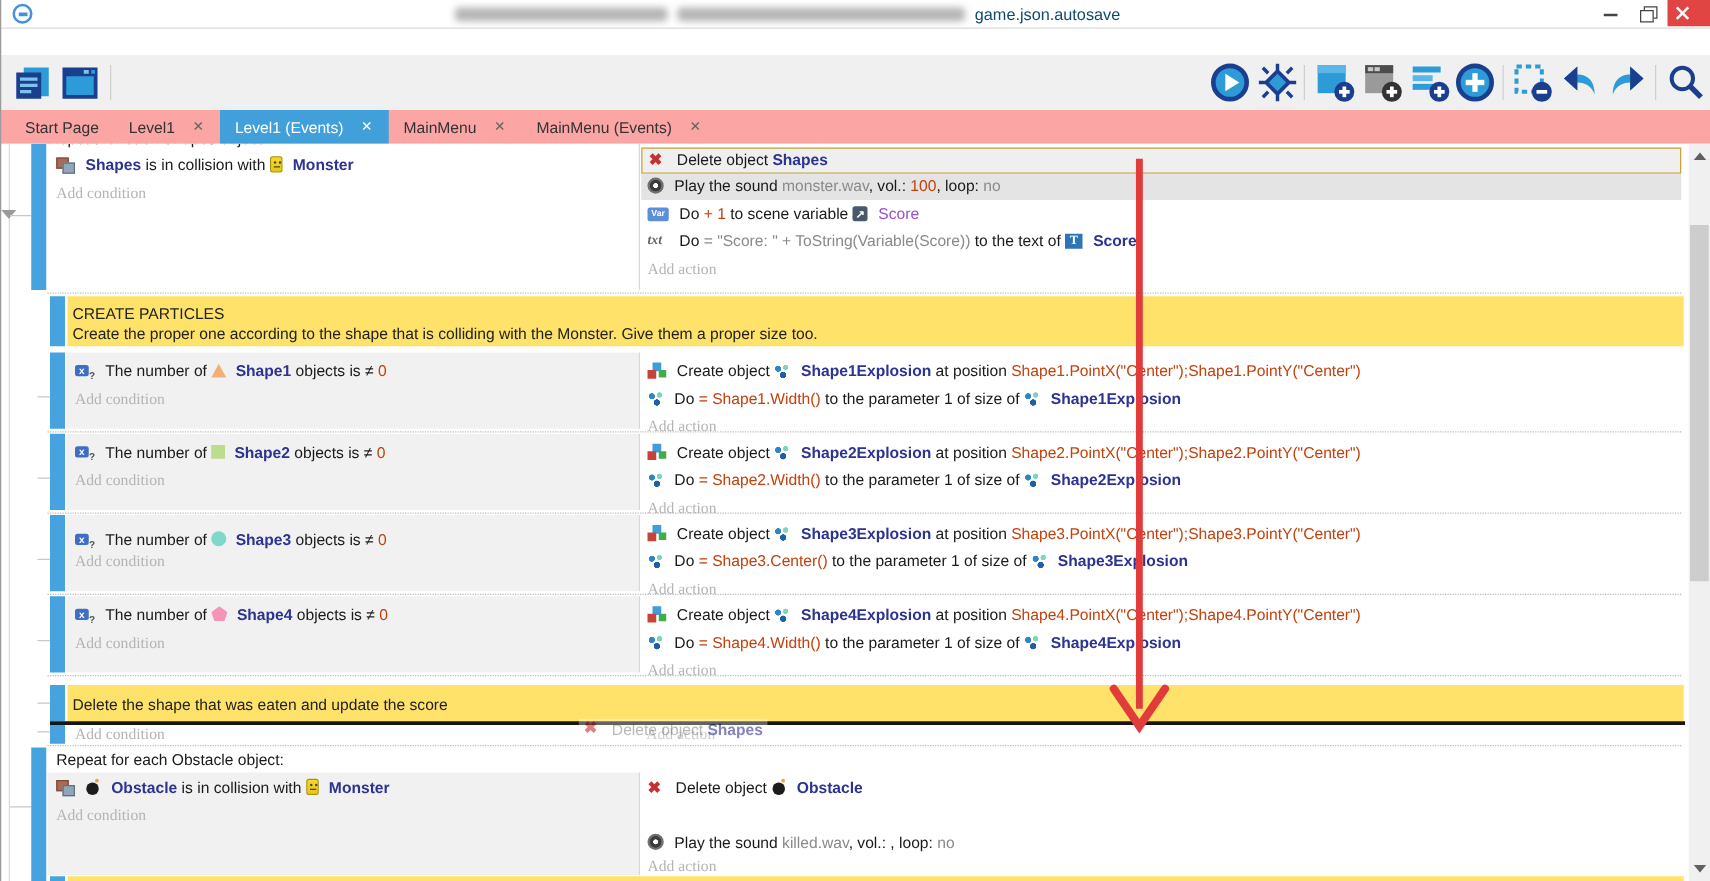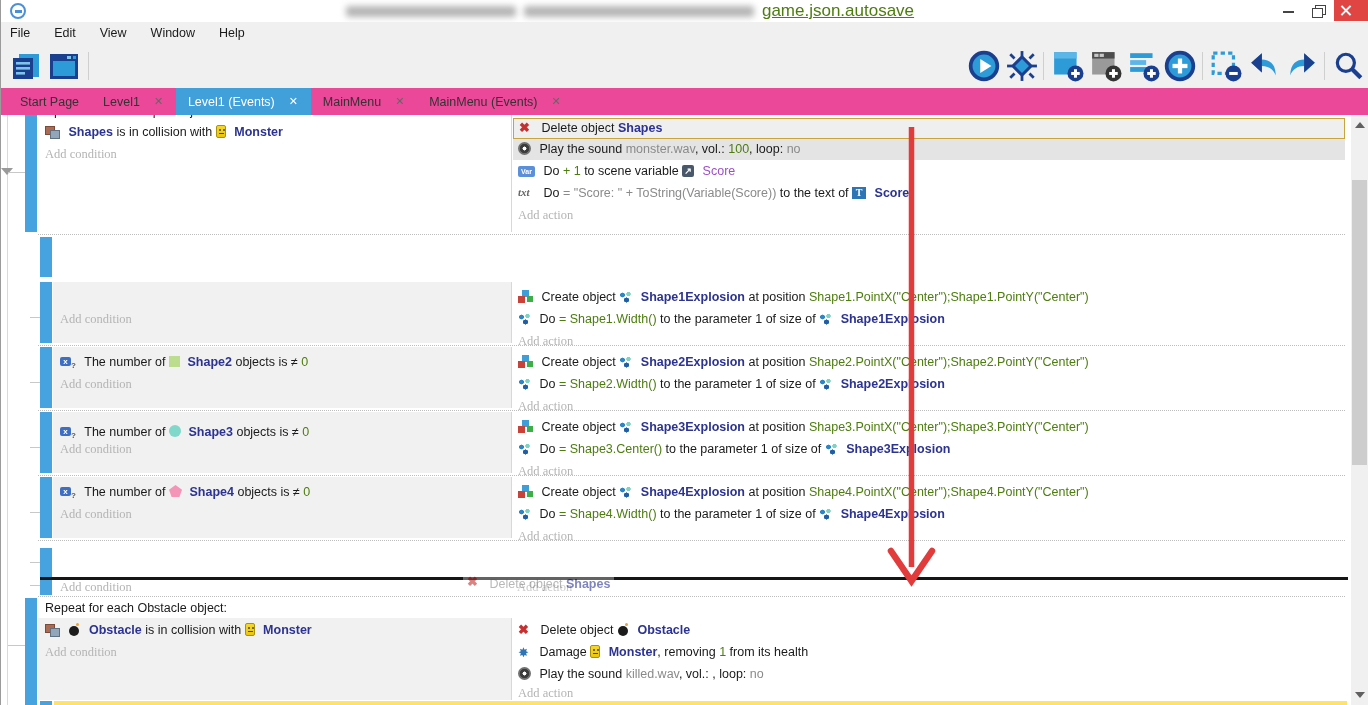--- a/index.html
+++ b/index.html
@@ -6,50 +6,50 @@
   .page{position:relative;width:1368px;height:705px;background:#fff;overflow:hidden;
         font-family:"Liberation Sans",sans-serif;color:#1a1a1a;}
   .page::before{content:"";position:absolute;left:0;top:0;width:1px;height:705px;background:#9b9b9b;z-index:99;}
 
   
   .titlebar{position:absolute;left:0;top:0;width:1368px;height:22px;background:#fff;border-bottom:1px solid #dcdcdc;}
   .app-logo{position:absolute;left:10px;top:3px;width:16px;height:16px;border:2px solid #4a90d9;border-radius:50%;box-sizing:border-box;}
   .app-logo::before{content:"";position:absolute;left:3px;top:5px;width:7px;height:3px;background:#4a90d9;}
   .title-center{position:absolute;left:0;top:0;width:1260px;height:22px;display:flex;align-items:center;justify-content:center;gap:8px;}
   .blur-blob{height:11px;background:#b5b5b5;border-radius:3px;filter:blur(3px);}
-  .title-text{font-size:17px;color:#4d7c0f;white-space:nowrap;text-decoration:underline;}
+  .title-text{font-size:13px;color:#0c4a6e;white-space:nowrap;}
   .win-controls{position:absolute;right:0;top:0;height:21px;display:flex;}
   .win-btn{width:30px;height:21px;position:relative;}
   .win-btn.min::before{content:"";position:absolute;left:9px;top:11px;width:11px;height:2px;background:#444;}
   .win-btn.max::before{content:"";position:absolute;left:11px;top:5px;width:9px;height:8px;border:1px solid #444;}
   .win-btn.max::after{content:"";position:absolute;left:8px;top:8px;width:9px;height:8px;border:1px solid #444;background:#fff;}
   .win-btn.close{width:34px;background:#e04543;}
   .win-btn.close::before,.win-btn.close::after{content:"";position:absolute;left:11px;top:4px;width:2px;height:13px;background:#fff;}
   .win-btn.close::before{transform:rotate(45deg);}
   .win-btn.close::after{transform:rotate(-45deg);}
 
   
   .menubar{position:absolute;left:0;top:22px;width:1368px;height:22px;background:#f0f0f0;display:flex;align-items:center;gap:24px;padding-left:10px;box-sizing:border-box;font-size:12.5px;}
   .toolbar{position:absolute;left:0;top:44px;width:1368px;height:44px;background:#f0f0f0;}
   .tbtn{position:absolute;top:6px;width:32px;height:32px;}
   .tsep{position:absolute;top:8px;width:1px;height:28px;background:#cfcfcf;}
-  .tabbar{position:absolute;left:0;top:88px;width:1368px;height:27px;background:#ec4899;border-bottom:1px solid #e3e3e3;display:flex;align-items:stretch;font-size:12.5px;}
+  .tabbar{position:absolute;left:0;top:88px;width:1368px;height:27px;background:#fca5a5;border-bottom:1px solid #e3e3e3;display:flex;align-items:stretch;font-size:12.5px;}
   .tab{display:flex;align-items:center;padding:0 12px;color:#333;white-space:nowrap;}
   .tab .tabx{margin-left:14px;position:relative;width:10px;height:10px;}
   .tab .tabx::before{content:"✕";position:absolute;left:0;top:-2px;font-size:11px;color:#666;}
   .tab.active{background:#419fda;color:#fff;}
   .tab.active .tabx::before{color:#fff;}
 
   
   .events{position:absolute;left:0;top:115px;width:1368px;height:590px;background:#fff;overflow:hidden;font-size:12.5px;}
   .abs{position:absolute;}
   .bar{position:absolute;width:12px;background:#47a3df;}
   .aline{position:absolute;left:5px;height:21px;line-height:21px;white-space:nowrap;}
   .obj{font-weight:bold;color:#2c3390;}
-  .expr{color:#4d7c0f;}
+  .expr{color:#c2410c;}
   .gray{color:#8a8a8a;}
   .muted{color:#b4b4b4;font-family:Liberation Serif, serif;}
   .purple{color:#9c4fc9;}
   .cline{position:absolute;left:7px;height:21px;line-height:21px;white-space:nowrap;}
   .comment{position:absolute;background:#ffe269;color:#222;}
   .dotsep{position:absolute;left:38px;width:1307px;height:0;border-top:1px dotted #bdbdbd;}
   .coldiv{position:absolute;left:511px;width:1px;background:#d8d8d8;}
   .graycell{background:#f1f1f1;}
   .selrow{position:absolute;left:0;width:830px;height:19px;border:1px solid #c9a43c;background:#efefef;}
   .hovrow{position:absolute;left:0;width:832px;height:21px;background:#e4e4e4;}
@@ -121,27 +121,20 @@
       <span class="blur-blob" style="width:230px"></span>
       <span class="title-text">game.json.autosave</span>
     </div>
     <div class="win-controls">
       <div class="win-btn min"></div>
       <div class="win-btn max"></div>
       <div class="win-btn close"></div>
     </div>
   </div>
 
-  <div class="menubar">
-    <span>File</span>
-    <span>Edit</span>
-    <span>View</span>
-    <span>Window</span>
-    <span>Help</span>
-  </div>
 
   <div class="toolbar">
     <div class="tbtn" style="left:10px">
       <svg width="32" height="32" viewBox="0 0 32 32">
           <rect x="9" y="4" width="20" height="23" fill="#2d9bd8"></rect>
           <rect x="3" y="8" width="20" height="21" fill="#1b3f8f"></rect>
           <rect x="6" y="12" width="14" height="2.6" fill="#7cc4ea"></rect>
           <rect x="6" y="17" width="14" height="2.6" fill="#7cc4ea"></rect>
           <rect x="6" y="22" width="9" height="2.6" fill="#7cc4ea"></rect>
         </svg>
@@ -318,23 +311,33 @@
         <span class="ic ic-txt"></span>
         <span>Do </span><span class="gray">= "Score: " + ToString(Variable(Score))</span><span> to the text of </span>
         <span class="ic ic-tx"></span>
         <span class="obj">Score</span>
       </div>
       <div class="aline muted" style="top:90px">Add action</div>
     </div>
     <div class="dotsep" style="top:119px"></div>
 
     <div class="bar" style="left:40px;top:122px;height:40px"></div>
+    <div class="comment" style="left:54px;top:122px;width:1293px;height:40px">
+      <div class="cline" style="top:4px;left:4px">CREATE PARTICLES</div>
+      <div class="cline" style="top:20px;left:4px">Create the proper one according to the shape that is colliding with the Monster. Give them a proper size too.</div>
+    </div>
 
     <div class="bar" style="left:40px;top:167px;height:61px"></div>
     <div class="abs graycell" style="left:53px;top:167px;width:458px;height:61px">
+      <div class="cline" style="top:5px">
+        <span class="ic ic-count"></span>
+        <span>The number of </span>
+        <span class="shp shp-tri"></span>
+        <span class="obj">Shape1</span><span> objects is ≠ </span><span class="expr">0</span>
+      </div>
       <div class="cline muted" style="top:27px">Add condition</div>
     </div>
     <div class="coldiv" style="top:167px;height:61px"></div>
     <div class="abs" style="left:513px;top:167px;width:832px;height:61px">
       <div class="aline" style="top:5px">
         <span class="ic ic-create"></span>
         <span>Create object </span>
         <span class="ic ic-particles"></span>
         <span class="obj">Shape1Explosion</span><span> at position </span><span class="expr">Shape1.PointX("Center");Shape1.PointY("Center")</span>
       </div>
@@ -426,20 +429,23 @@
         <span class="ic ic-particles"></span>
         <span>Do </span><span class="expr">= Shape4.Width()</span><span> to the parameter 1 of size of </span>
         <span class="ic ic-particles"></span>
         <span class="obj">Shape4Explosion</span>
       </div>
       <div class="aline muted" style="top:49px">Add action</div>
     </div>
     <div class="dotsep" style="top:425px"></div>
 
     <div class="bar" style="left:40px;top:433px;height:29px"></div>
+    <div class="comment" style="left:54px;top:433px;width:1293px;height:29px">
+      <div class="cline" style="top:6px;left:4px">Delete the shape that was eaten and update the score</div>
+    </div>
 
     <div class="dropline"></div>
     <div class="bar" style="left:40px;top:465px;height:15px"></div>
     <div class="cline muted" style="left:60px;top:463px;height:18px;line-height:18px">Add condition</div>
     <div class="cline muted" style="left:517px;top:463px;height:18px;line-height:18px">Add action</div>
     <div class="ghost">
       <span class="ic ic-x"></span>
       <span class="gray">Delete object </span><span class="obj">Shapes</span>
     </div>
     <div class="dotsep" style="top:481px"></div>
@@ -457,26 +463,20 @@
       <div class="cline muted" style="top:24px">Add condition</div>
     </div>
     <div class="coldiv" style="top:503px;height:82px"></div>
     <div class="abs" style="left:513px;top:503px;width:832px;height:82px">
       <div class="aline" style="top:2px">
         <span class="ic ic-x"></span>
         <span>Delete object </span>
         <span class="ic ic-bomb"></span>
         <span class="obj">Obstacle</span>
       </div>
-      <div class="aline" style="top:24px">
-        <span class="ic ic-damage"></span>
-        <span>Damage </span>
-        <span class="ic ic-monster"></span>
-        <span class="obj">Monster</span><span>, removing </span><span class="expr">1</span><span> from its health</span>
-      </div>
       <div class="aline" style="top:46px">
         <span class="ic ic-sound"></span>
         <span>Play the sound </span><span class="gray">killed.wav</span><span>, vol.: </span><span class="expr"></span><span>, loop: </span><span class="gray">no</span>
       </div>
       <div class="aline muted" style="top:66px;height:18px;line-height:18px">Add action</div>
     </div>
 
     <div class="bar" style="left:40px;top:586px;height:4px"></div>
     <div class="comment" style="left:54px;top:586px;width:1293px;height:4px"></div>
 

